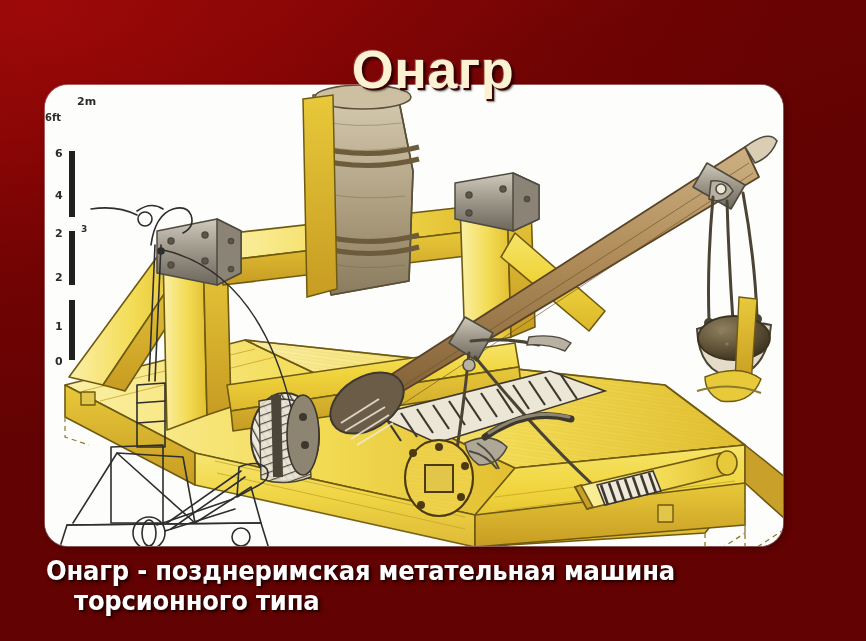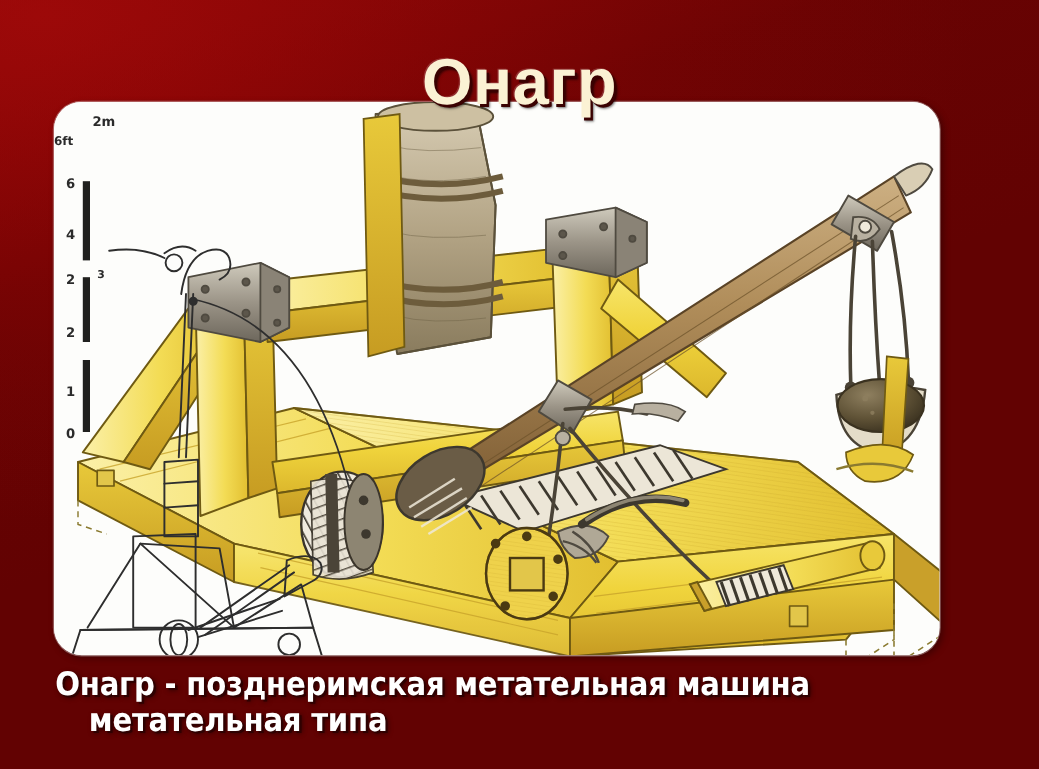--- a/index.html
+++ b/index.html
@@ -399,16 +399,16 @@
         <circle cx="196" cy="452" r="9"></circle>
 
         <path d="M112 440 L188 414"></path>
         <path d="M120 446 L190 424"></path>
       </g>
     </svg>
   </div>
 
   <div class="caption">
     <span class="l1">Онагр - позднеримская метательная машина</span>
-    <span class="l2">метательная типа</span>
+    <span class="l2">торсионного типа</span>
   </div>
 
 </div>
 
 </body></html>

